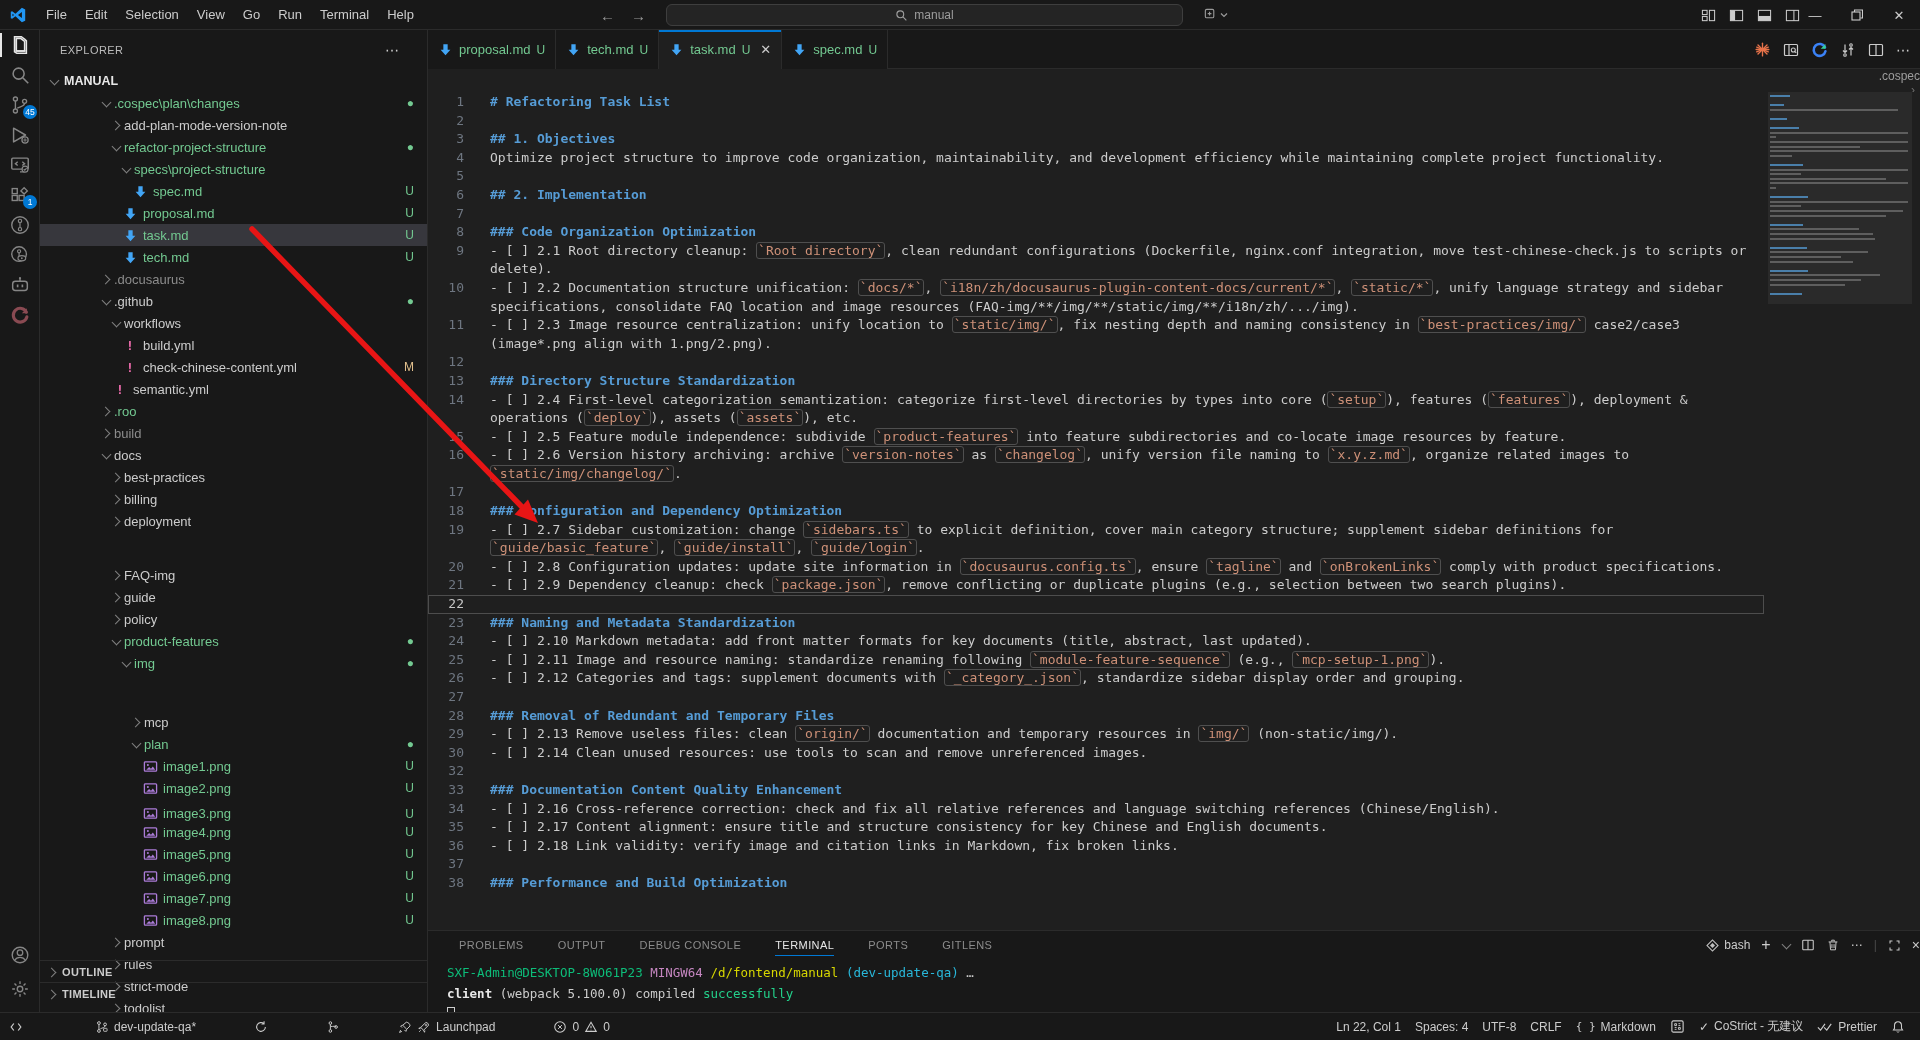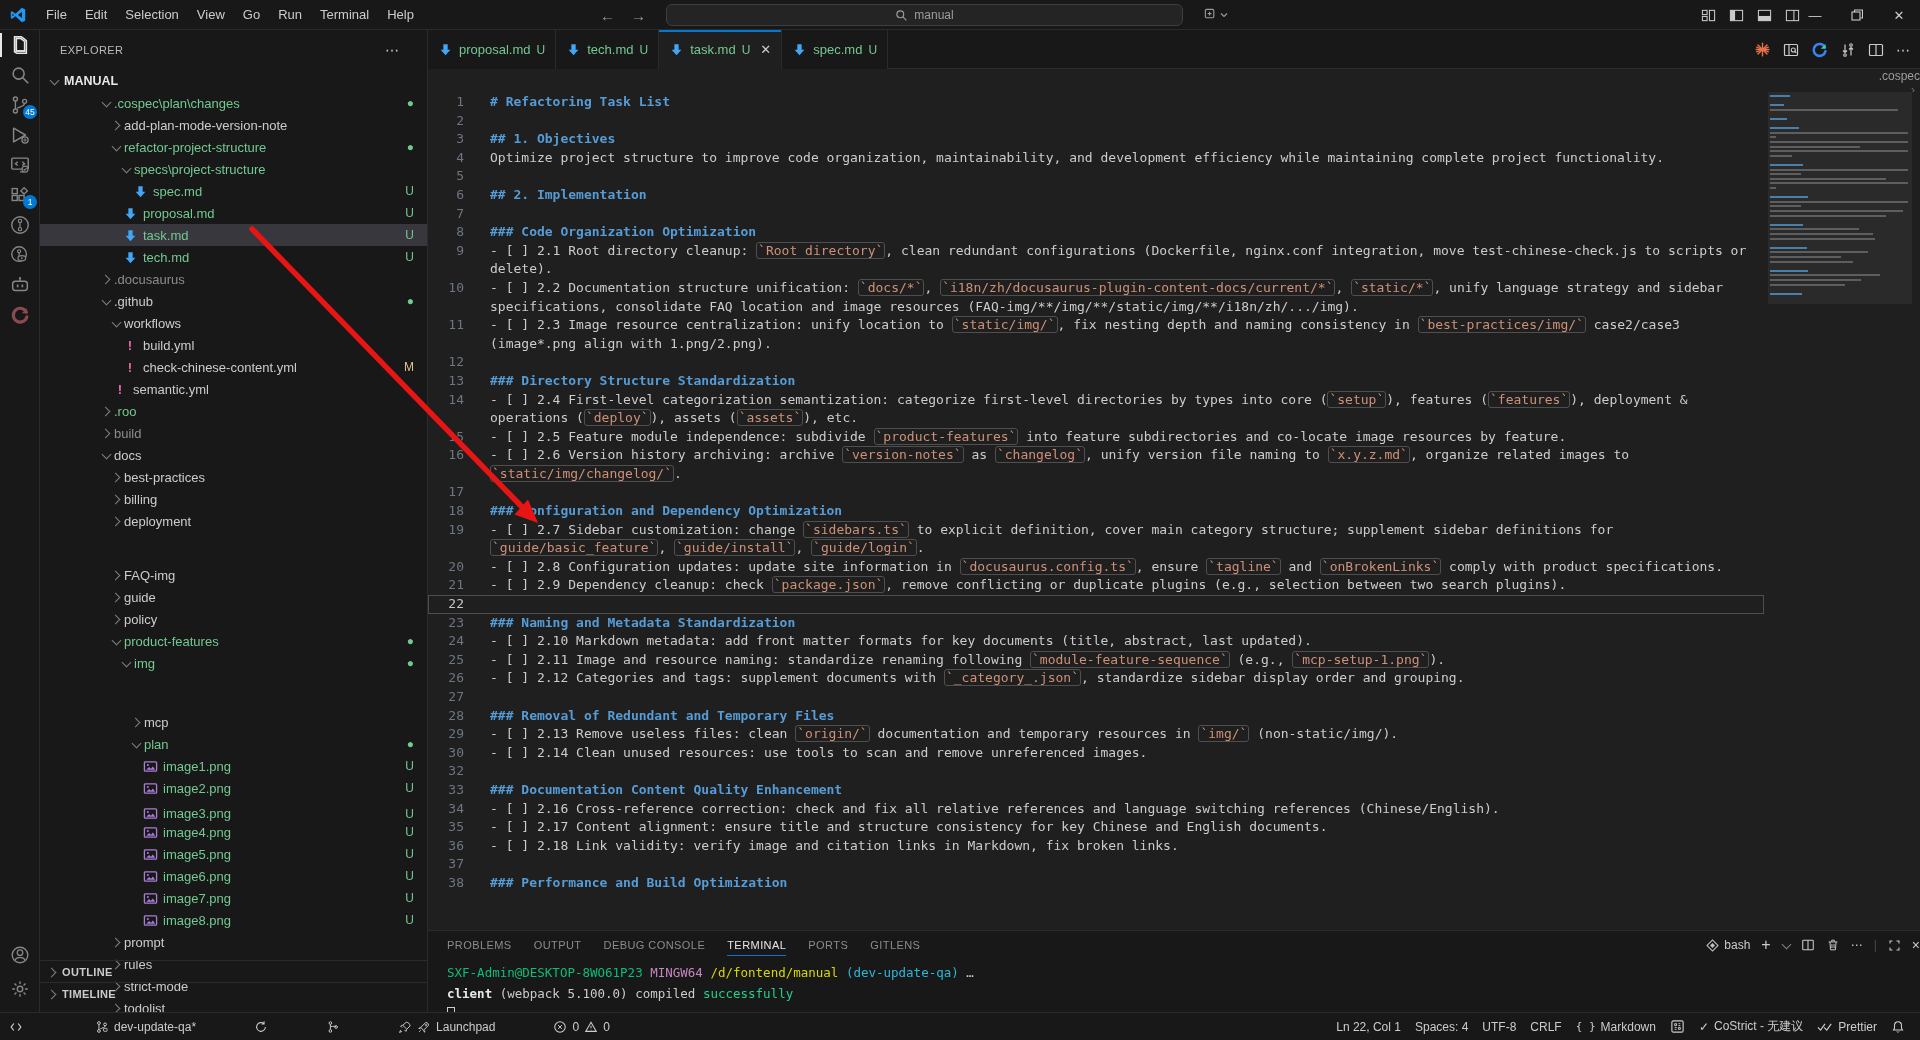--- a/index.html
+++ b/index.html
@@ -83,21 +83,21 @@
   .cline.cur { outline:1px solid #4d4d4d; outline-offset:-1px; }
   .cline .lt { display:block; width:1272px; word-wrap:break-word; white-space:pre-wrap; }
   .tok-h { color:#569cd6; font-weight:bold; }
   .tok-c { color:#ce9178; border:1px solid #4f4f4f; border-radius:3px; padding:0 1px; }
   #minimap { position:absolute; right:8px; top:0; width:144px; height:838px; }
   #minimap-slider { position:absolute; left:0; top:0; width:144px; height:212px; background:rgba(121,121,121,.12); }
 
   
   #panel { position:absolute; left:428px; top:930px; width:1492px; height:82px; background:#181818; border-top:1px solid #2b2b2b; }
   #panel-tabs { position:absolute; left:19px; top:0; height:28px; display:flex; gap:22px; align-items:center; }
-  .ptab { font-size:11px; letter-spacing:.04em; color:#8c8c8c; height:28px; line-height:28px; position:relative; }
+  .ptab { font-size:11px; letter-spacing:.04em; color:#8c8c8c; height:28px; line-height:28px; position:relative;margin-left:12px; }
   .ptab.active { color:#e7e7e7; }
   .ptab.active::after { content:""; position:absolute; left:0; right:0; bottom:3px; height:1px; background:#0078d4; }
   #panel-actions { position:absolute; right:0; top:0; height:28px; display:flex; align-items:center; gap:11px; color:#cccccc; font-size:12px; }
   #term { position:absolute; left:19px; top:31px; font-family:"DejaVu Sans Mono",monospace; font-size:12.5px; line-height:21px; white-space:pre; }
   .tg { color:#0dbc79; } .tm { color:#c586c0; } .ty { color:#d7d700; } .tc { color:#29b8db; }
   .tw { color:#cccccc; } .tb { color:#e8e8e8; font-weight:bold; } .ts { color:#23d18b; }
   #term-cursor { display:inline-block; width:8px; height:15px; border:1px solid #cccccc; vertical-align:-3px; }
 
   
   #statusbar { position:absolute; left:0; top:1012px; width:1920px; height:28px; background:#181818;

